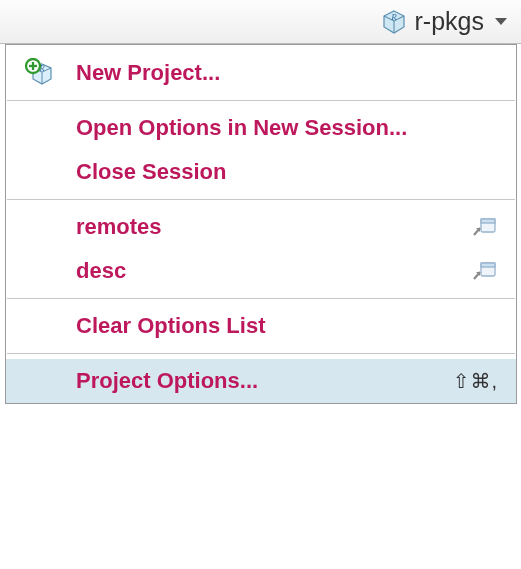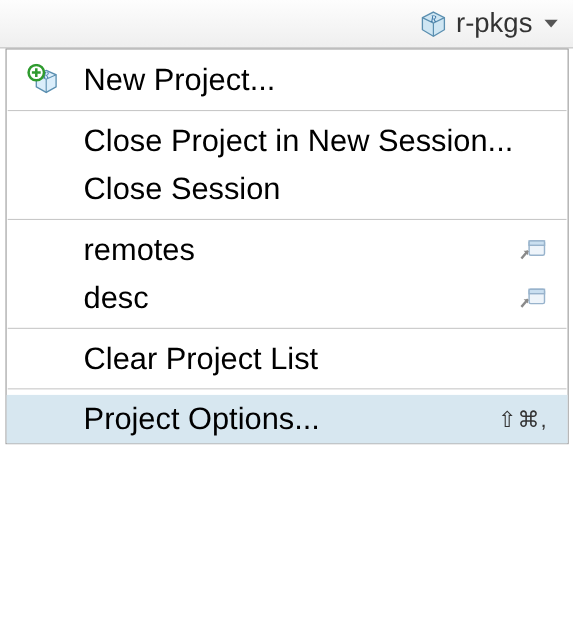--- a/index.html
+++ b/index.html
@@ -49,22 +49,23 @@
     cursor: default;
   }
   .menu-item .icon-slot {
     width: 52px;
     display: flex;
     align-items: center;
     justify-content: flex-start;
   }
   .menu-item .text {
     flex: 1;
-    font-size: 28px;
-    color: #000000;
+    font-size: 22px;
+    color: #be185d;
+    font-weight: bold;
   }
   .menu-item .trailing {
     display: flex;
     align-items: center;
     gap: 2px;
   }
   .menu-item.highlight {
     background: #d7e7f0;
   }
   .shortcut {
@@ -113,21 +114,21 @@
       </svg>
     </span>
     <span class="text">New Project...</span>
   </div>
 
   <div class="sep"></div>
 
 
   <div class="menu-item">
     <span class="icon-slot"></span>
-    <span class="text">Close Project in New Session...</span>
+    <span class="text">Open Options in New Session...</span>
   </div>
 
   <div class="menu-item">
     <span class="icon-slot"></span>
     <span class="text">Close Session</span>
   </div>
 
   <div class="sep"></div>
 
   <div class="menu-item">
@@ -154,21 +155,21 @@
         <polygon points="8,12 8,16 4,12" fill="#8a8a8a"></polygon>
       </svg>
     </span>
   </div>
 
 
   <div class="sep"></div>
 
   <div class="menu-item">
     <span class="icon-slot"></span>
-    <span class="text">Clear Project List</span>
+    <span class="text">Clear Options List</span>
   </div>
 
   <div class="sep"></div>
 
   <div class="menu-item highlight">
     <span class="icon-slot"></span>
     <span class="text">Project Options...</span>
     <span class="shortcut">⇧⌘,</span>
   </div>
 

